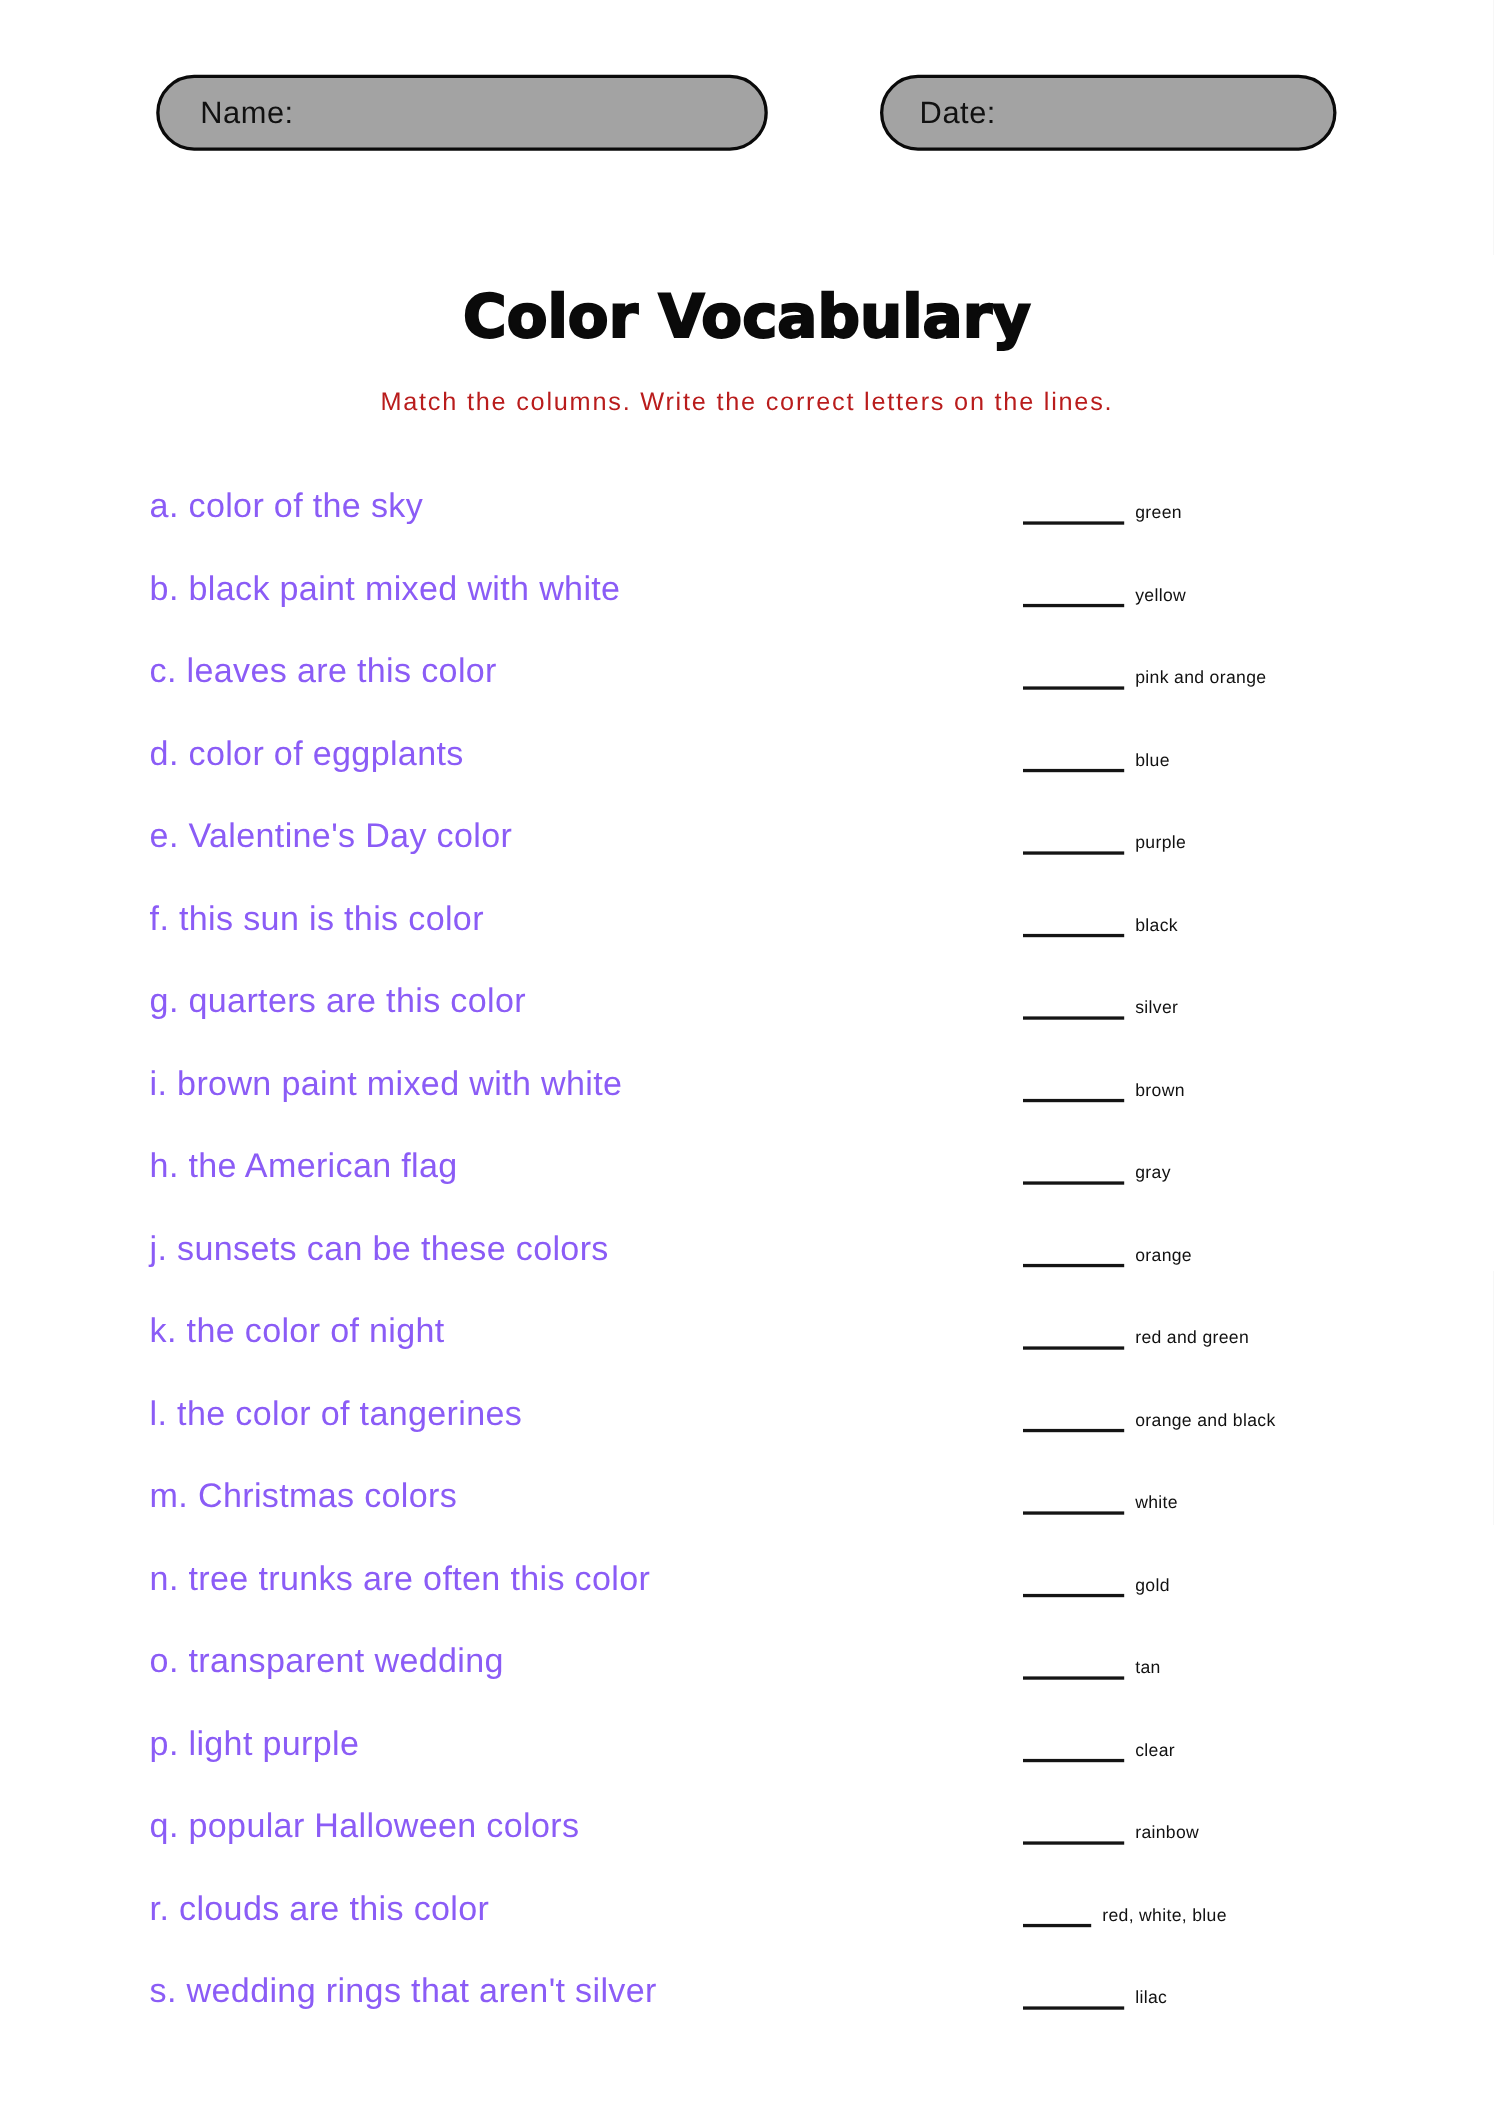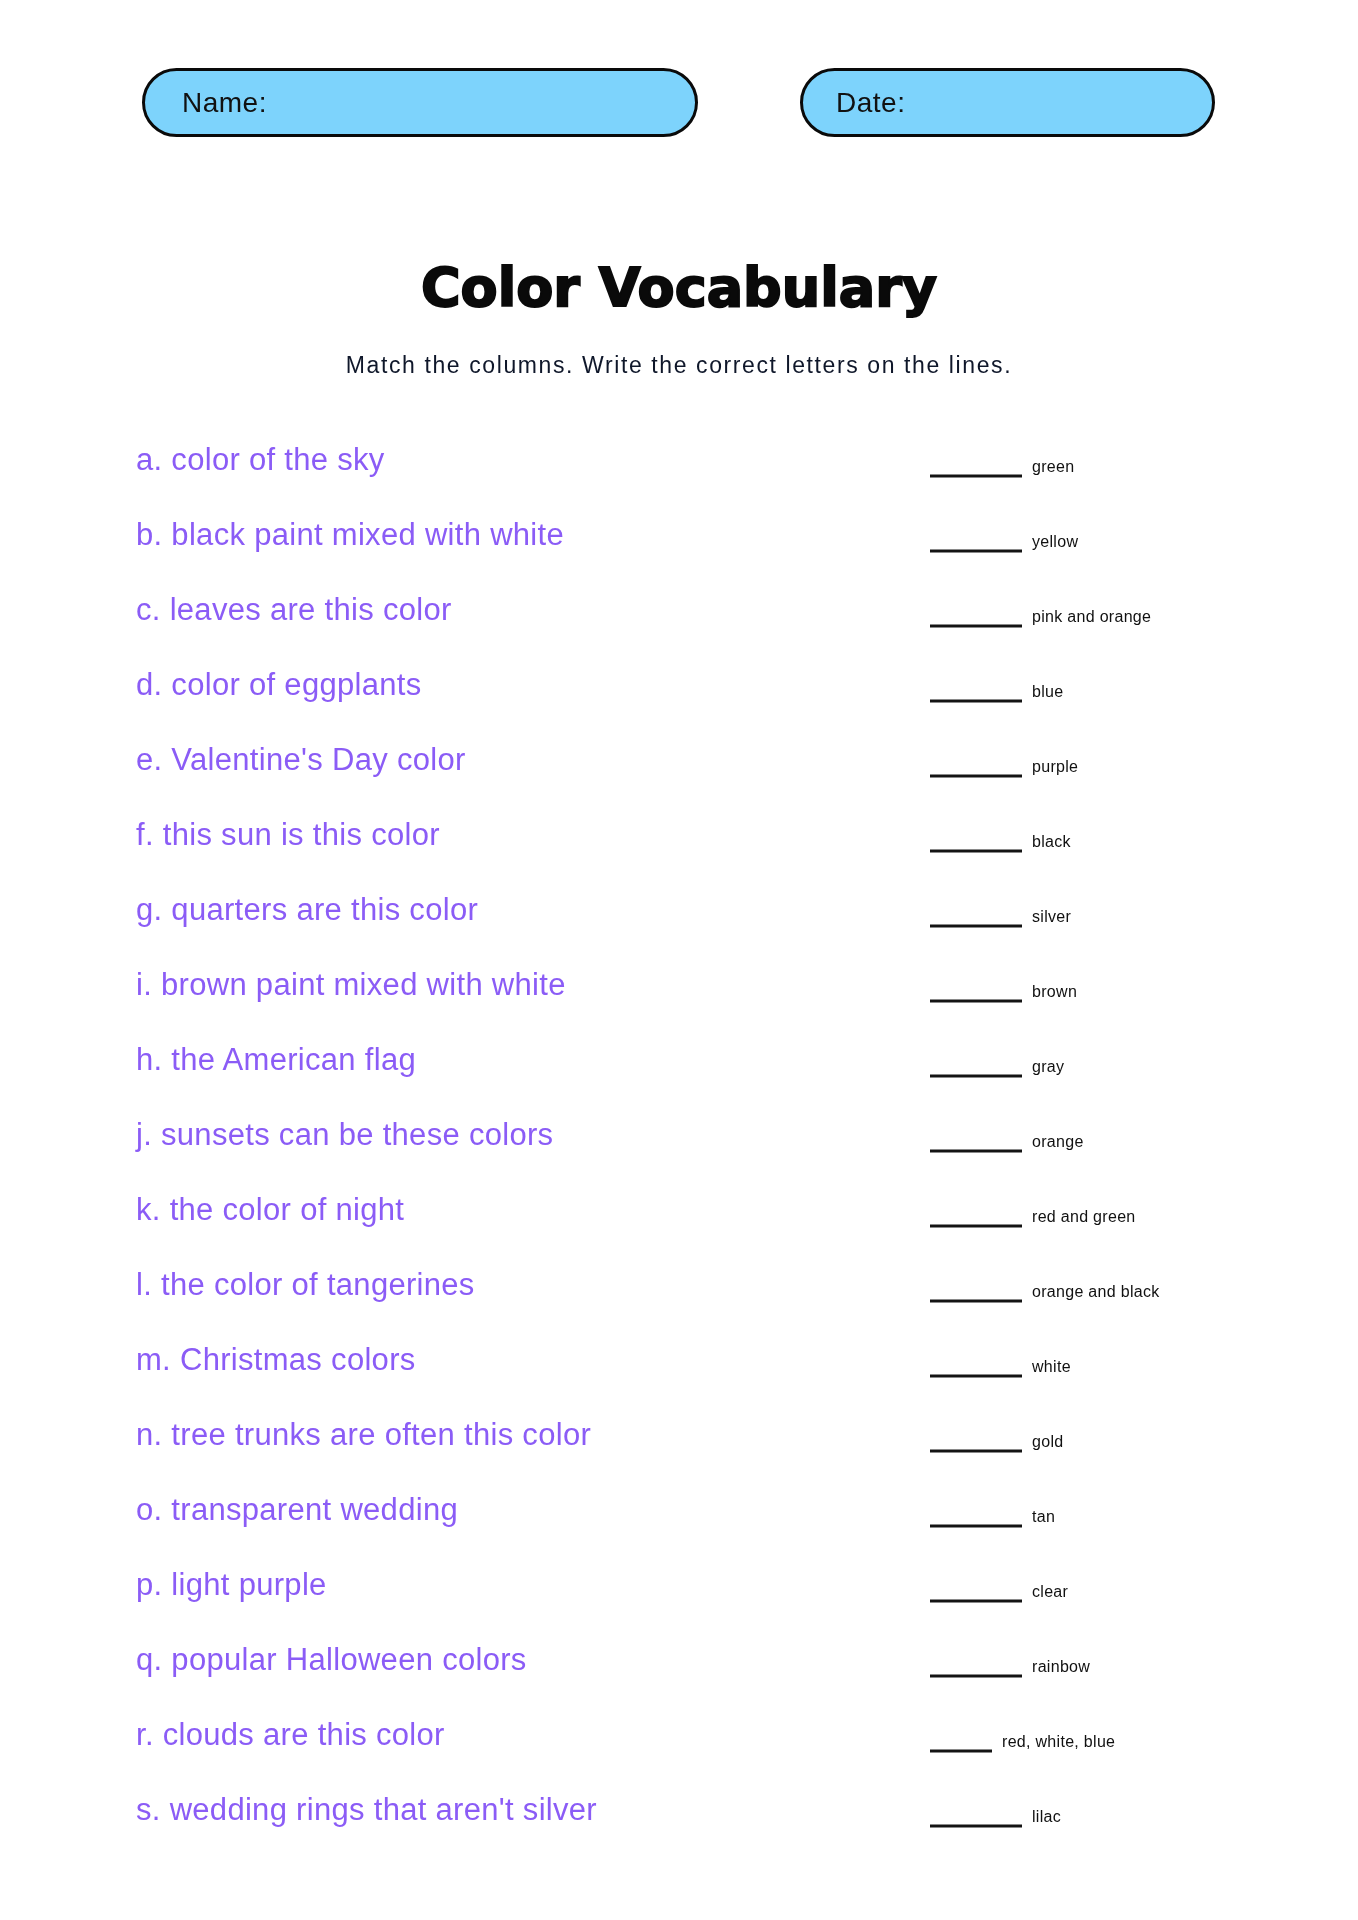--- a/index.html
+++ b/index.html
@@ -21,21 +21,21 @@
   
   .pill {
     position: absolute;
     top: 68px;
     height: 69px;
     border: 3.5px solid #0a0a0a;
     border-radius: 40px;
     box-sizing: border-box;
     display: flex;
     align-items: center;
-    background: #7dd3fc;
+    background: #a3a3a3;
   }
   .pill-name {
     left: 142px;
     width: 556px;
     padding-left: 37px;
   }
   .pill-date {
     left: 800px;
     width: 415px;
     padding-left: 33px;
@@ -65,21 +65,21 @@
 
   
   .subtitle {
     position: absolute;
     top: 352px;
     left: 0;
     width: 100%;
     text-align: center;
     font-size: 23px;
     letter-spacing: 1.6px;
-    color: #0f172a;
+    color: #b91c1c;
   }
 
   
   .rows {
     position: absolute;
     top: 422px;
     left: 0;
     width: 100%;
   }
   .row {

